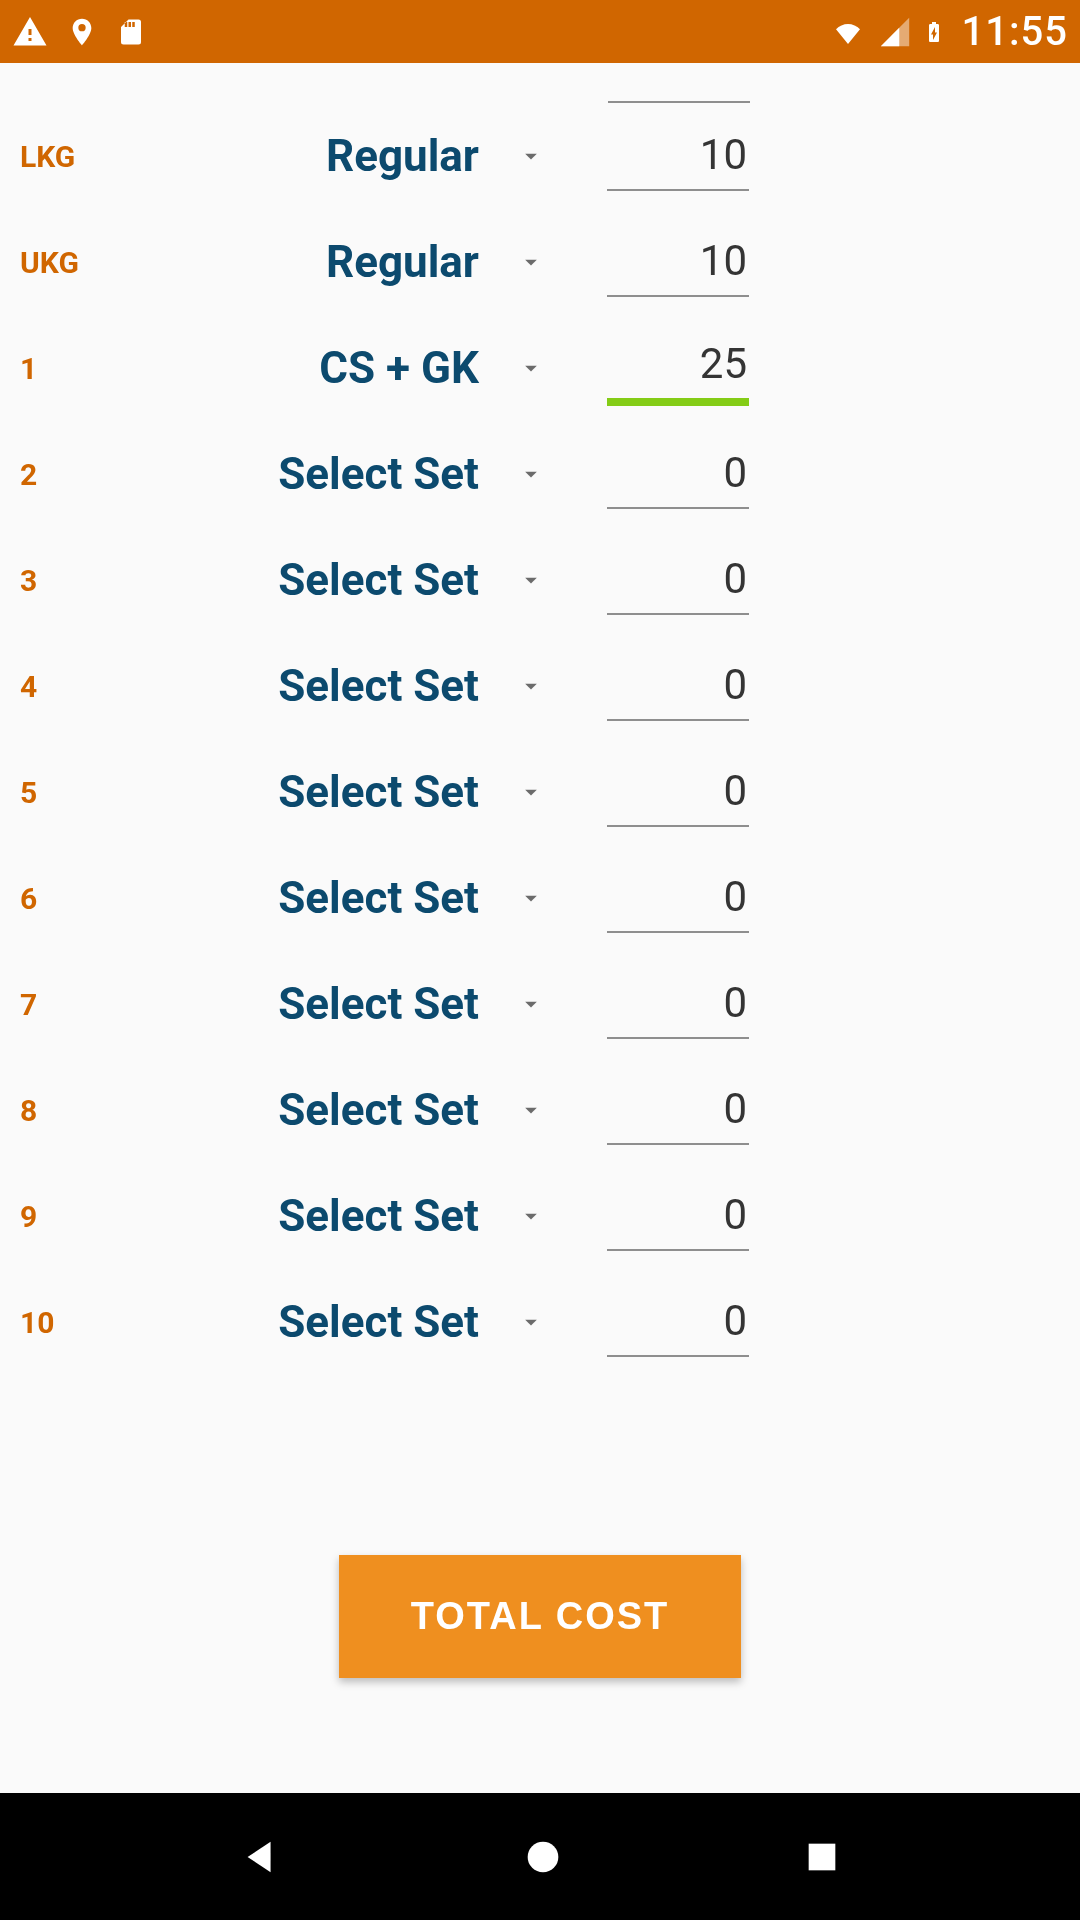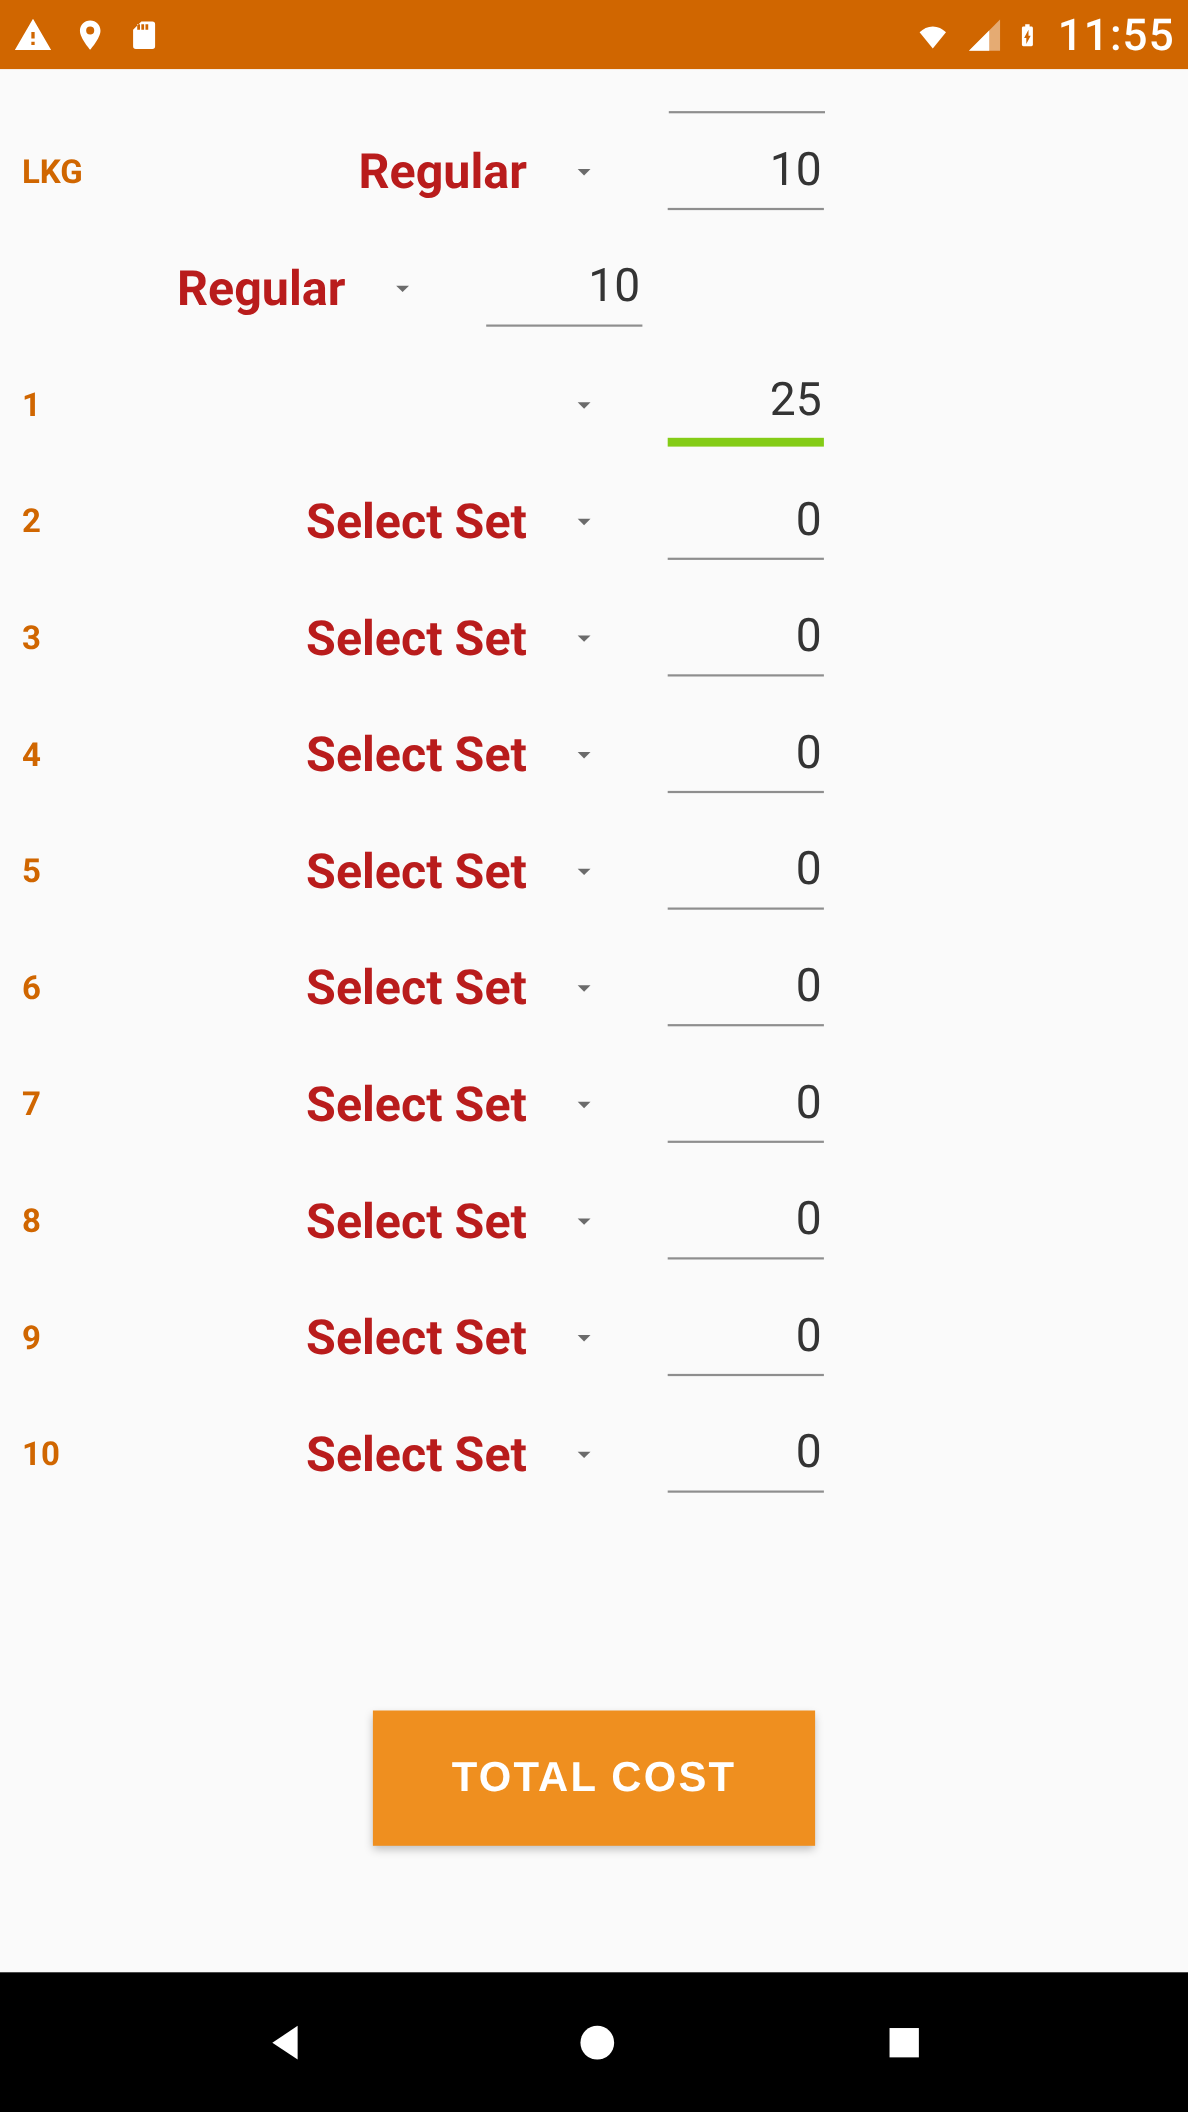--- a/index.html
+++ b/index.html
@@ -54,21 +54,21 @@
   }
   .spinner {
     width: 360px;
     display: flex;
     align-items: center;
     justify-content: flex-end;
     gap: 38px;
     cursor: pointer;
   }
   .spinner-text {
-    color: #b91c1c;
+    color: #0c4a6e;
     font-size: 44px;
     font-weight: 700;
     text-align: right;
   }
   .spinner-caret svg { display: block; }
   .qty-wrap {
     margin-left: 62px;
     width: 142px;
     position: relative;
   }
@@ -180,33 +180,35 @@
             <span class="spinner-text">Regular</span>
             <span class="spinner-caret">
               <svg width="28" height="28" viewBox="0 0 24 24">
                 <path fill="#6b6b6b" d="M7 10l5 5 5-5z"></path>
               </svg>
             </span>
           </div>
           <div class="qty-wrap"><input class="qty-input" value="10" style=""></div>
         </div>
         <div class="row">
+          <div class="class-label">UKG</div>
           <div class="spinner">
             <span class="spinner-text">Regular</span>
             <span class="spinner-caret">
               <svg width="28" height="28" viewBox="0 0 24 24">
                 <path fill="#6b6b6b" d="M7 10l5 5 5-5z"></path>
               </svg>
             </span>
           </div>
           <div class="qty-wrap"><input class="qty-input" value="10" style=""></div>
         </div>
         <div class="row">
           <div class="class-label">1</div>
           <div class="spinner">
+            <span class="spinner-text">CS + GK</span>
             <span class="spinner-caret">
               <svg width="28" height="28" viewBox="0 0 24 24">
                 <path fill="#6b6b6b" d="M7 10l5 5 5-5z"></path>
               </svg>
             </span>
           </div>
           <div class="qty-wrap"><input class="qty-input focused" value="25" style=""></div>
         </div>
         <div class="row">
           <div class="class-label">2</div>

